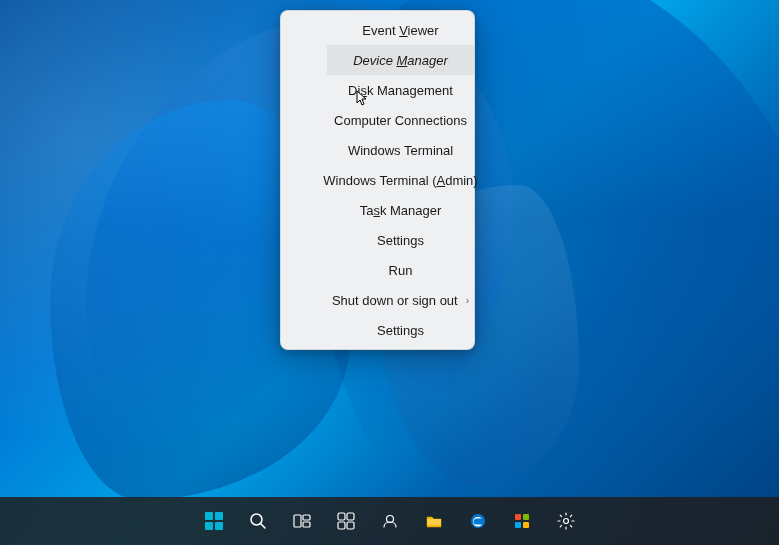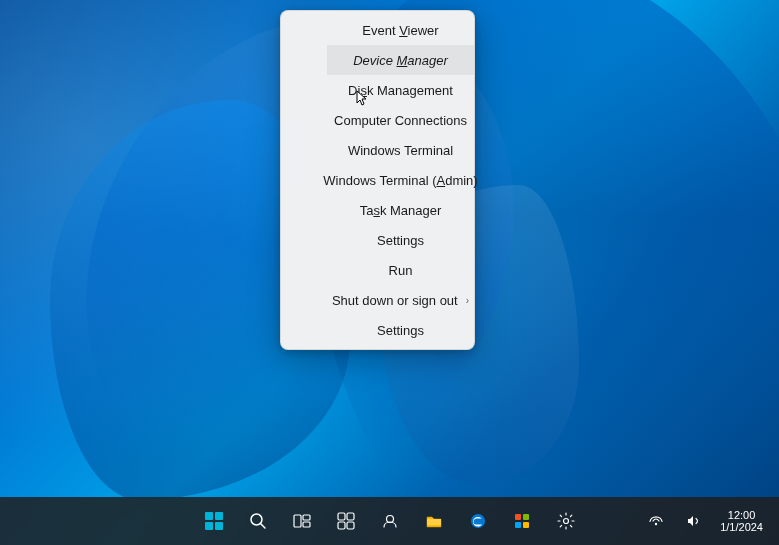--- a/index.html
+++ b/index.html
@@ -318,35 +318,13 @@
 
     <div class="taskbar-icon">
       <svg width="18" height="18" viewBox="0 0 18 18" fill="none">
         <circle cx="9" cy="9" r="2.5" stroke="white" stroke-width="1.2"></circle>
         <path d="M9 1v2M9 15v2M1 9h2M15 9h2M3.2 3.2l1.4 1.4M13.4 13.4l1.4 1.4M3.2 14.8l1.4-1.4M13.4 4.6l1.4-1.4" stroke="white" stroke-width="1.2" stroke-linecap="round"></path>
       </svg>
     </div>
 
   </div>
 
-  <div class="system-tray">
-    <div class="tray-icons">
-      <div class="tray-icon-btn">
-        <svg width="14" height="14" viewBox="0 0 14 14" fill="none">
-          <path d="M7 3C4 3 1.5 5 1 7.5" stroke="white" stroke-width="1.2" stroke-linecap="round"></path>
-          <path d="M7 3c3 0 5.5 2 6 4.5" stroke="white" stroke-width="1.2" stroke-linecap="round"></path>
-          <path d="M4 7c.8-1.2 1.8-2 3-2s2.2.8 3 2" stroke="white" stroke-width="1.2" stroke-linecap="round"></path>
-          <circle cx="7" cy="10" r="1.2" fill="white"></circle>
-        </svg>
-      </div>
-      <div class="tray-icon-btn">
-        <svg width="14" height="14" viewBox="0 0 14 14" fill="none">
-          <path d="M3 5H1v4h2l3 3V2L3 5z" fill="white"></path>
-          <path d="M9 4.5c.8.6 1.5 1.5 1.5 2.5s-.7 1.9-1.5 2.5" stroke="white" stroke-width="1.2" stroke-linecap="round"></path>
-        </svg>
-      </div>
-    </div>
-    <div class="tray-time">
-      <div style="font-size:11px; color:white;">12:00</div>
-      <div style="font-size:11px; color:white;">1/1/2024</div>
-    </div>
-  </div>
 </div>
 
 </body></html>

